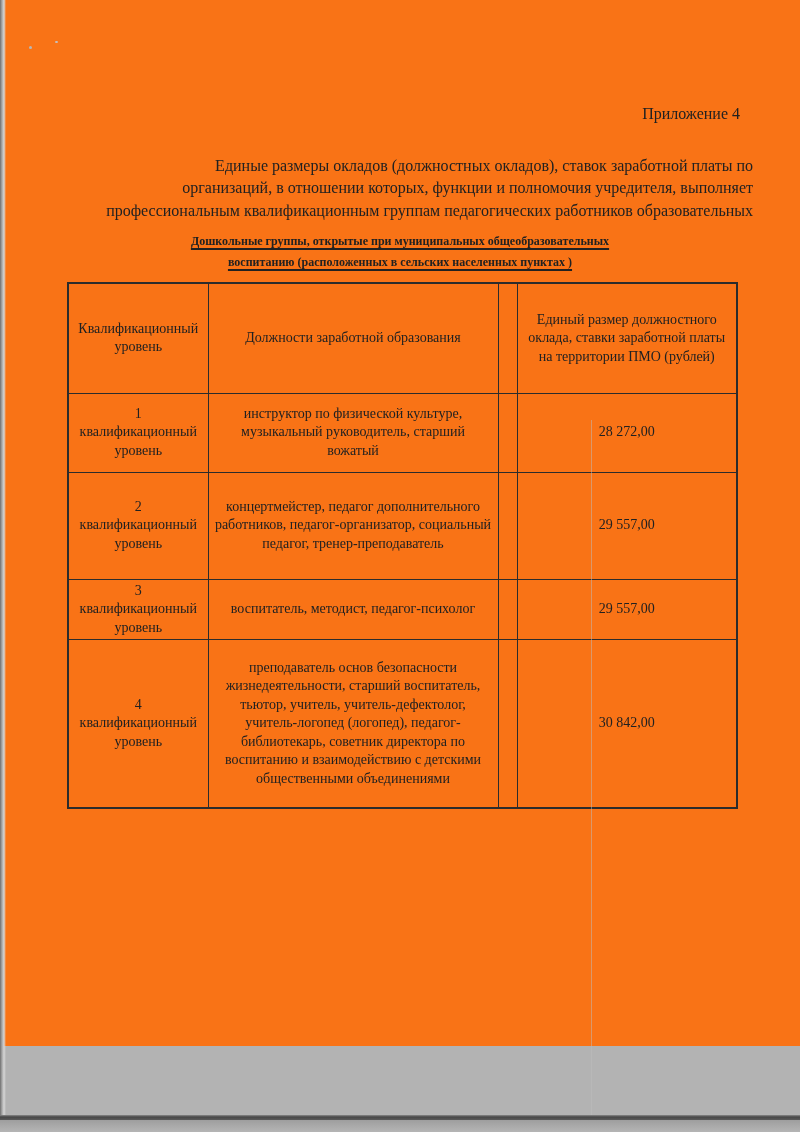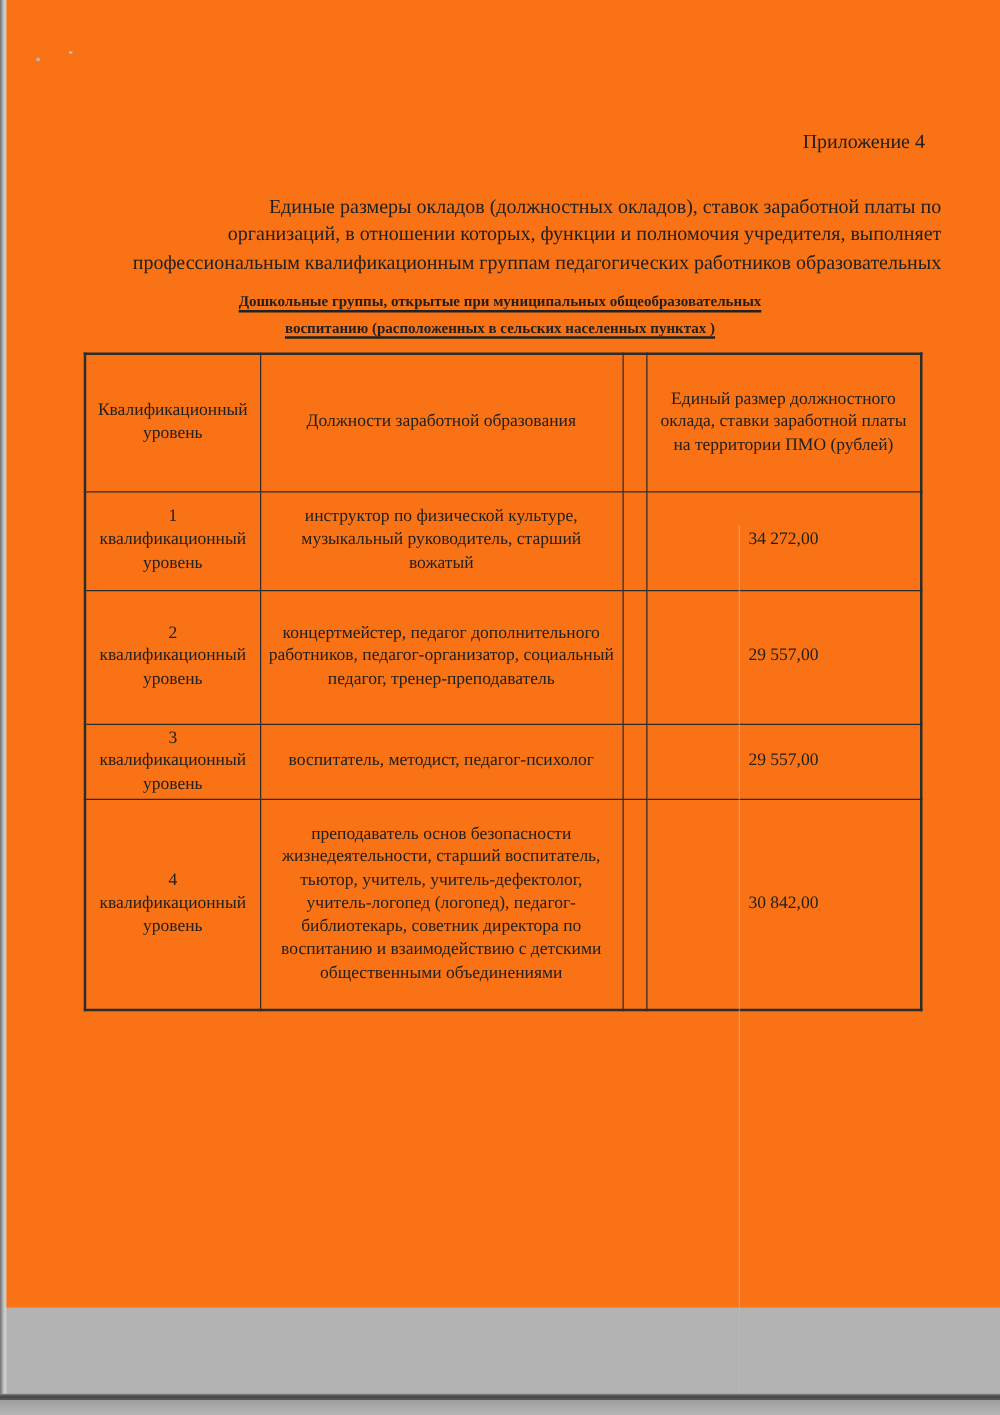--- a/index.html
+++ b/index.html
@@ -122,21 +122,21 @@
       </tr>
     </thead>
     <tbody>
       <tr class="r1">
         <td class="level-cell">
           <div>1</div>
           <div>квалификационный уровень</div>
         </td>
         <td class="pos-cell">инструктор по физической культуре, музыкальный руководитель, старший вожатый</td>
         <td class="spacer-cell"></td>
-        <td class="salary-cell">34 272,00</td>
+        <td class="salary-cell">28 272,00</td>
       </tr>
       <tr class="r2">
         <td class="level-cell">
           <div>2</div>
           <div>квалификационный уровень</div>
         </td>
         <td class="pos-cell">концертмейстер, педагог дополнительного работников, педагог-организатор, социальный педагог, тренер-преподаватель</td>
         <td class="spacer-cell"></td>
         <td class="salary-cell">29 557,00</td>
       </tr>

